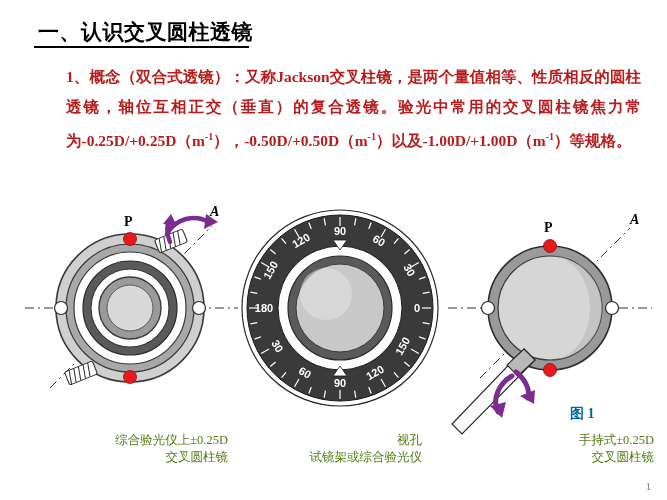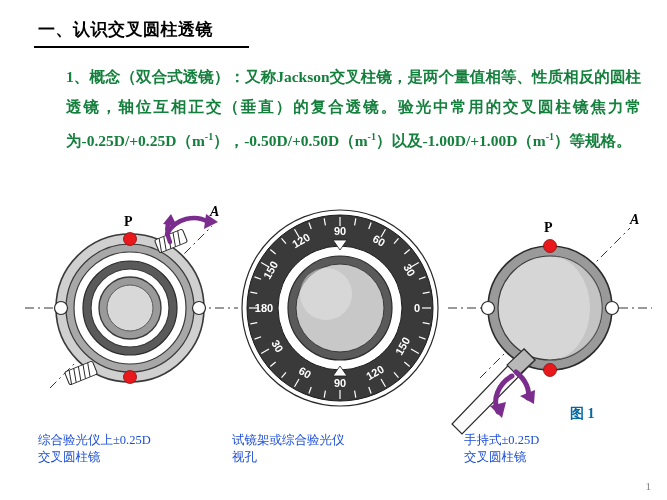--- a/index.html
+++ b/index.html
@@ -19,61 +19,61 @@
     left: 0; top: 0;
     width: 667px;
     height: 500px;
   }
   .title {
     position: absolute;
     left: 38px;
     top: 18px;
     font-family: "Liberation Serif", serif;
     font-weight: bold;
-    font-size: 17px;
+    font-size: 21px;
     color: #000000;
     letter-spacing: 0.5px;
   }
   .title-underline {
     position: absolute;
     left: 34px;
     top: 46px;
     width: 215px;
     height: 2px;
     background: #000000;
   }
   .body-text {
     position: absolute;
     left: 66px;
     top: 62px;
     width: 575px;
     font-family: "Liberation Serif", serif;
     font-size: 15.5px;
     font-weight: bold;
-    color: #15803d;
+    color: #b91c1c;
     line-height: 30px;
     text-align: justify;
   }
   .body-text .sup {
     font-size: 10px;
     vertical-align: super;
   }
   .figure-area {
     position: absolute;
     left: 0;
     top: 188px;
     width: 667px;
     height: 280px;
   }
   .caption {
     position: absolute;
     font-family: "Liberation Serif", serif;
     font-size: 12.5px;
-    color: #1d4ed8;
-    text-align: left;
+    color: #4d7c0f;
+    text-align: right;
     line-height: 17px;
     font-weight: normal;
   }
   .cap1 { left: 38px; top: 432px; width: 190px; }
   .cap2 { left: 232px; top: 432px; width: 190px; }
   .cap3 { left: 464px; top: 432px; width: 190px; }
   .fig-label {
     position: absolute;
     left: 570px;
     top: 405px;
@@ -274,22 +274,22 @@
       <text class="lbl" x="190" y="26" font-size="14" font-style="italic">A</text>
     </svg>
 
   </div>
 
   <div class="caption cap1">
     <div>综合验光仪上±0.25D</div>
     <div>交叉圆柱镜</div>
   </div>
   <div class="caption cap2">
+    <div>视孔</div>
     <div>试镜架或综合验光仪</div>
-    <div>视孔</div>
   </div>
   <div class="caption cap3">
     <div>手持式±0.25D</div>
     <div>交叉圆柱镜</div>
   </div>
 
   <div class="fig-label">图 1</div>
   <div class="page-num">1</div>
 
 </div>

